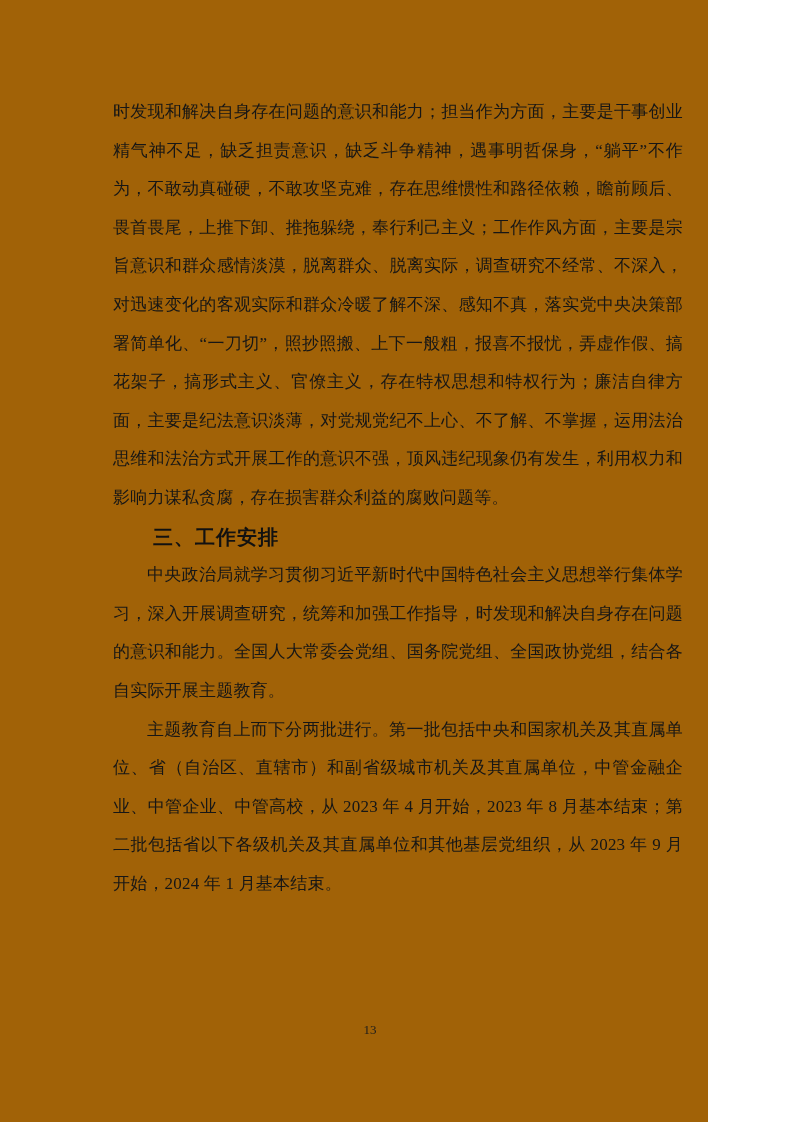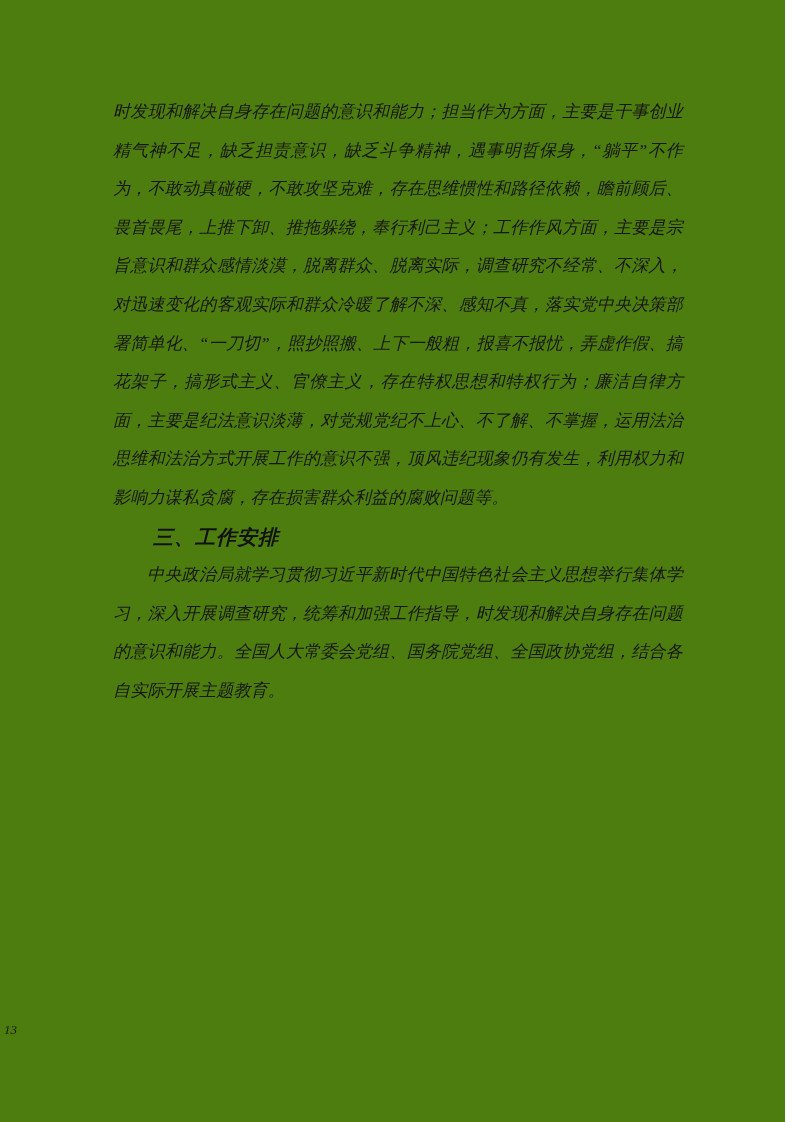--- a/index.html
+++ b/index.html
@@ -2,27 +2,26 @@
 <html><head>
 <meta charset="utf-8">
 <style>
   html, body {
     margin: 0;
     padding: 0;
     background: #ffffff;
   }
   .page {
     position: relative;
-    width: 785px;
+    width: 708px;
     height: 1122px;
-    background: #4d7c0f;
+    background: #a16207;
     overflow: hidden;
     font-family: "Liberation Serif", "DejaVu Serif", serif;
     color: #161616;
-    font-style: italic;
   }
   .doc-body {
     position: absolute;
     left: 113px;
     top: 93px;
     width: 570px;
   }
   .doc-body p {
     margin: 0;
     font-size: 17px;
@@ -40,32 +39,33 @@
     line-height: 38.6px;
     font-weight: bold;
     font-family: "Liberation Sans", "DejaVu Sans", sans-serif;
     text-indent: 2em;
     letter-spacing: 1px;
     color: #111111;
   }
   .page-number {
     position: absolute;
     top: 1022px;
-    left: 4px;
+    left: 16px;
     width: 100%;
-    text-align: left;
+    text-align: center;
     font-size: 13px;
     line-height: 16px;
     color: #1c1c1c;
     font-family: "Liberation Serif", "DejaVu Serif", serif;
   }
 </style>
 </head>
 <body>
 
 <div class="page">
   <div class="doc-body">
       <p class="">时发现和解决自身存在问题的意识和能力；担当作为方面，主要是干事创业精气神不足，缺乏担责意识，缺乏斗争精神，遇事明哲保身，“躺平”不作为，不敢动真碰硬，不敢攻坚克难，存在思维惯性和路径依赖，瞻前顾后、畏首畏尾，上推下卸、推拖躲绕，奉行利己主义；工作作风方面，主要是宗旨意识和群众感情淡漠，脱离群众、脱离实际，调查研究不经常、不深入，对迅速变化的客观实际和群众冷暖了解不深、感知不真，落实党中央决策部署简单化、“一刀切”，照抄照搬、上下一般粗，报喜不报忧，弄虚作假、搞花架子，搞形式主义、官僚主义，存在特权思想和特权行为；廉洁自律方面，主要是纪法意识淡薄，对党规党纪不上心、不了解、不掌握，运用法治思维和法治方式开展工作的意识不强，顶风违纪现象仍有发生，利用权力和影响力谋私贪腐，存在损害群众利益的腐败问题等。</p>
       <h3 class="section-heading">三、工作安排</h3>
       <p class="indent">中央政治局就学习贯彻习近平新时代中国特色社会主义思想举行集体学习，深入开展调查研究，统筹和加强工作指导，时发现和解决自身存在问题的意识和能力。全国人大常委会党组、国务院党组、全国政协党组，结合各自实际开展主题教育。</p>
+      <p class="indent">主题教育自上而下分两批进行。第一批包括中央和国家机关及其直属单位、省（自治区、直辖市）和副省级城市机关及其直属单位，中管金融企业、中管企业、中管高校，从 2023 年 4 月开始，2023 年 8 月基本结束；第二批包括省以下各级机关及其直属单位和其他基层党组织，从 2023 年 9 月开始，2024 年 1 月基本结束。</p>
     </div>
   <div class="page-number">13</div>
 </div>
 
 </body></html>

